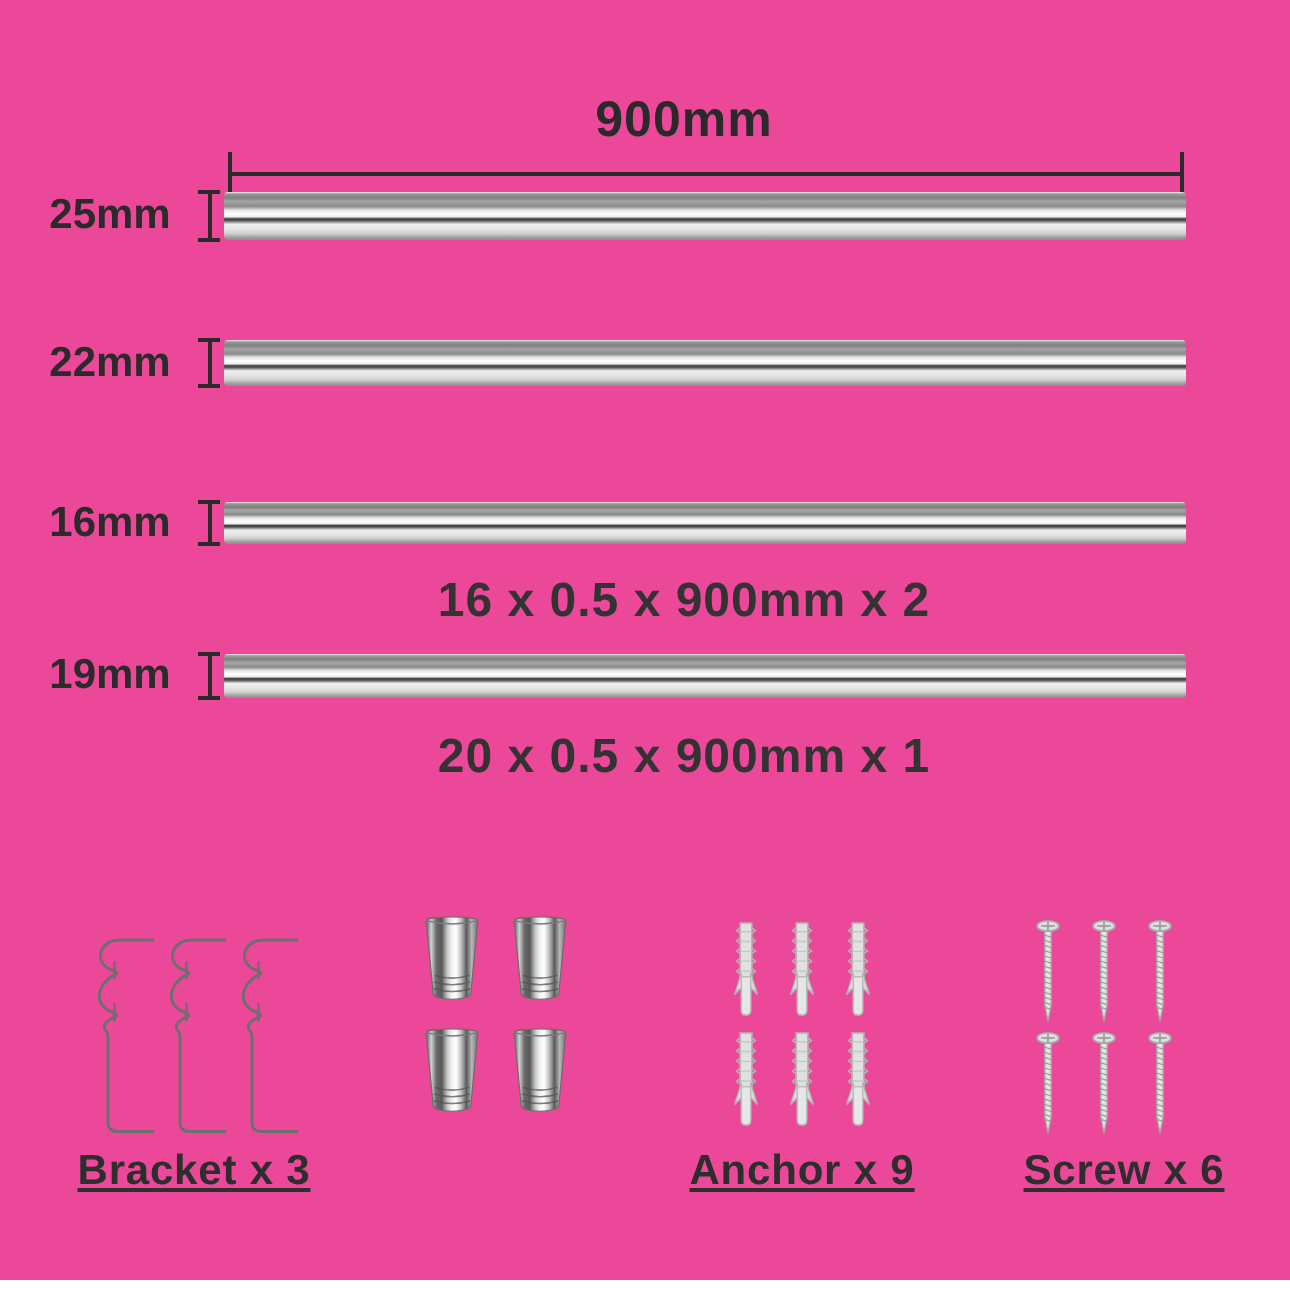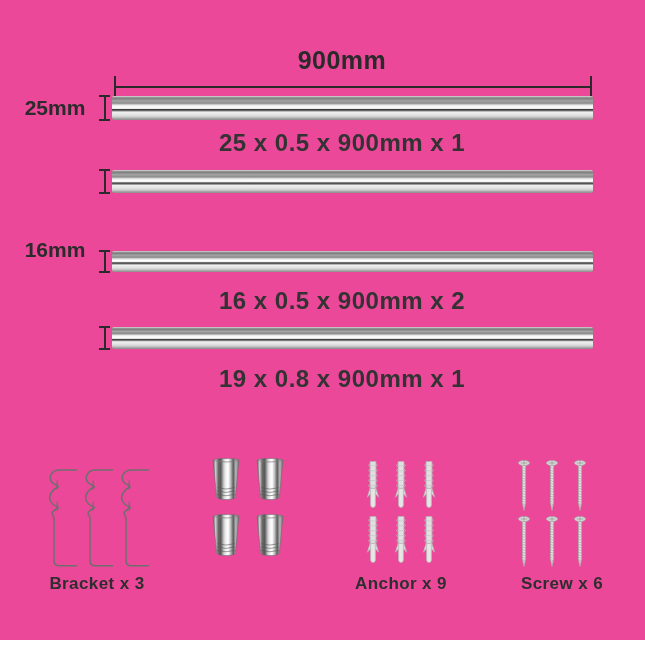--- a/index.html
+++ b/index.html
@@ -16,33 +16,33 @@
   
   .rod{position:absolute;left:112px;width:481px;border-radius:2px;
     background:linear-gradient(to bottom,
       #f5f5f5 0%,#9a9a9a 4%,#808080 12%,#a5a5a5 20%,#8b8b8b 30%,
       #e6e6e6 38%,#ffffff 46%,#ececec 52%,#3a3a3a 56%,#5e5e5e 60%,
       #efefef 67%,#e7e7e7 76%,#d2d2d2 86%,#999999 96%,#8f8f8f 100%);}
   .rod.r1{top:96px;height:24px}.rod.r2{top:170px;height:23px}
   .rod.r3{top:251px;height:21px}.rod.r4{top:327px;height:22px}
   .dia{position:absolute;left:14px;width:82px;text-align:center;
     font-size:21px;font-weight:600;line-height:26px;color:#2b2b2b;}
-  .dia.r1{top:95px}.dia.r2{top:169px}.dia.r3{top:237px}.dia.r4{top:325px}
+  .dia.r1{top:95px}.dia.r2{top:169px}.dia.r3{top:249px}.dia.r4{top:325px}
   .ibeam{position:absolute;left:99px;width:11px;box-sizing:border-box;
     border-top:2px solid #2a2a2a;border-bottom:2px solid #2a2a2a;
     background:linear-gradient(#2a2a2a,#2a2a2a) 50% 0/2px 100% no-repeat;}
   .ibeam.r1{top:95px;height:26px}.ibeam.r2{top:169px;height:25px}
   .ibeam.r3{top:250px;height:23px}.ibeam.r4{top:326px;height:24px}
   .spec{position:absolute;left:62px;width:560px;text-align:center;
     font-size:24px;font-weight:600;letter-spacing:.5px;color:#333;}
   .spec.s1{top:129px}.spec.s2{top:208px}.spec.s3{top:287px}.spec.s4{top:365px}
   
   .hw-group{position:absolute;display:flex;flex-direction:column;align-items:center;}
   .hw-icons{display:flex;flex-wrap:wrap;justify-content:center;align-content:flex-start;}
-  .hw-label{font-size:17px;font-weight:600;letter-spacing:.4px;color:#2e2e2e;white-space:nowrap;}
+  .hw-label{font-size:21px;font-weight:600;letter-spacing:.4px;color:#2e2e2e;white-space:nowrap;text-decoration:underline;}
   #g-bracket{left:36px;top:466px;width:122px;}
   #g-bracket .hw-icons{gap:0 2px;height:104px;}
   #g-bracket .hw-label{margin-top:4px;}
   #g-finial{left:196px;top:456px;width:104px;}
   #g-finial .hw-icons{width:76px;gap:10px 12px;}
   #g-finial .hw-label{margin-top:16px;}
   #g-anchor{left:346px;top:460px;width:110px;}
   #g-anchor .hw-icons{width:70px;gap:6px 14px;}
   #g-anchor .hw-label{margin-top:10px;}
   #g-screw{left:496px;top:460px;width:112px;}
@@ -74,33 +74,34 @@
 <div class="canvas">
 
   <div class="dim-label">900mm</div>
   <div class="dim-line"></div>
   <div class="dim-tick tick-left"></div>
   <div class="dim-tick tick-right"></div>
 
   <div class="dia r1">25mm</div>
   <div class="ibeam r1"></div>
   <div class="rod r1"></div>
-  <div class="spec s1">25 x 0.5 x 900mm x 1</div>
-
+
+  <div class="dia r2">22mm</div>
   <div class="ibeam r2"></div>
   <div class="rod r2"></div>
 
   <div class="dia r3">16mm</div>
   <div class="ibeam r3"></div>
   <div class="rod r3"></div>
   <div class="spec s3">16 x 0.5 x 900mm x 2</div>
 
+  <div class="dia r4">19mm</div>
   <div class="ibeam r4"></div>
   <div class="rod r4"></div>
-  <div class="spec s4">19 x 0.8 x 900mm x 1</div>
+  <div class="spec s4">20 x 0.5 x 900mm x 1</div>
 
   <div class="hw-group" id="g-bracket">
     <div class="hw-icons">
       <svg width="34" height="104" viewBox="0 0 34 104">
         <g fill="none" stroke="#6e6e6e" stroke-width="1.5">
           <path d="M33 4 H16 C7 4 3.5 12 8.5 17 C11.5 19.8 14.8 19 14.2 21 C6 24.5 3 33 8.5 38 C11.5 40.8 14.8 40 14.2 42 C8 44.8 6.8 47.5 9.2 49.8 C10 50.6 10 51.5 10 53 V95 C10 98.4 11.6 99.8 15 99.8 H33"></path>
           <path stroke-width="1.2" d="M13.2 14.5 V23.5 M13.2 35.5 V44.5"></path>
         </g>
       </svg>
       <svg width="34" height="104" viewBox="0 0 34 104">

